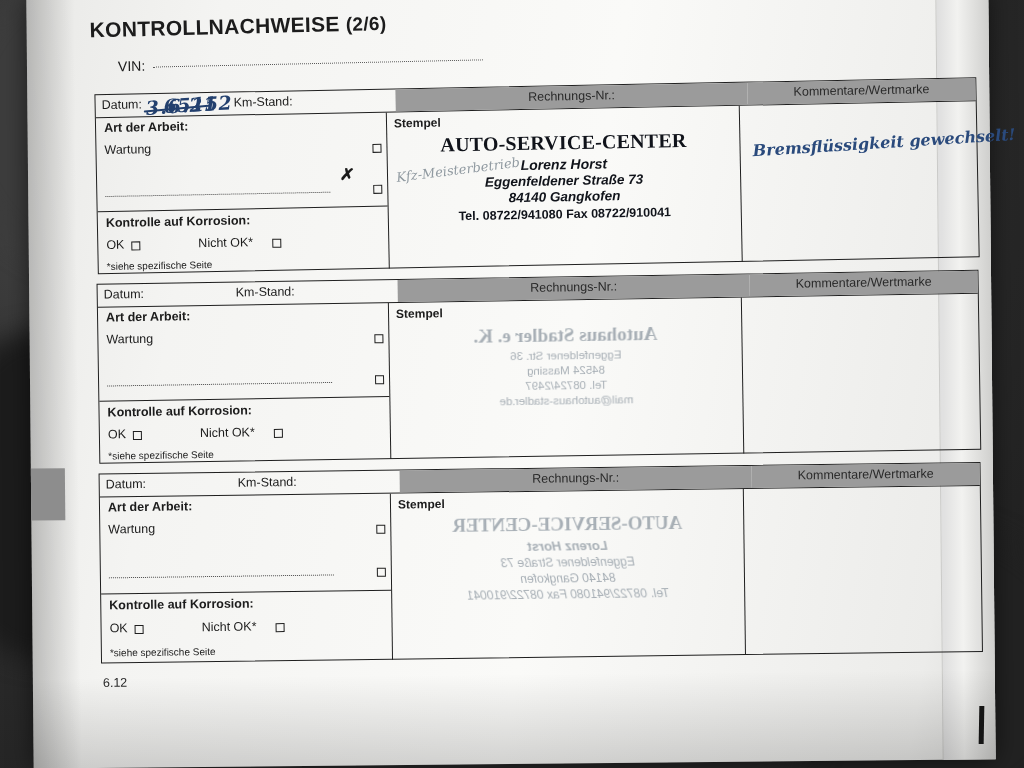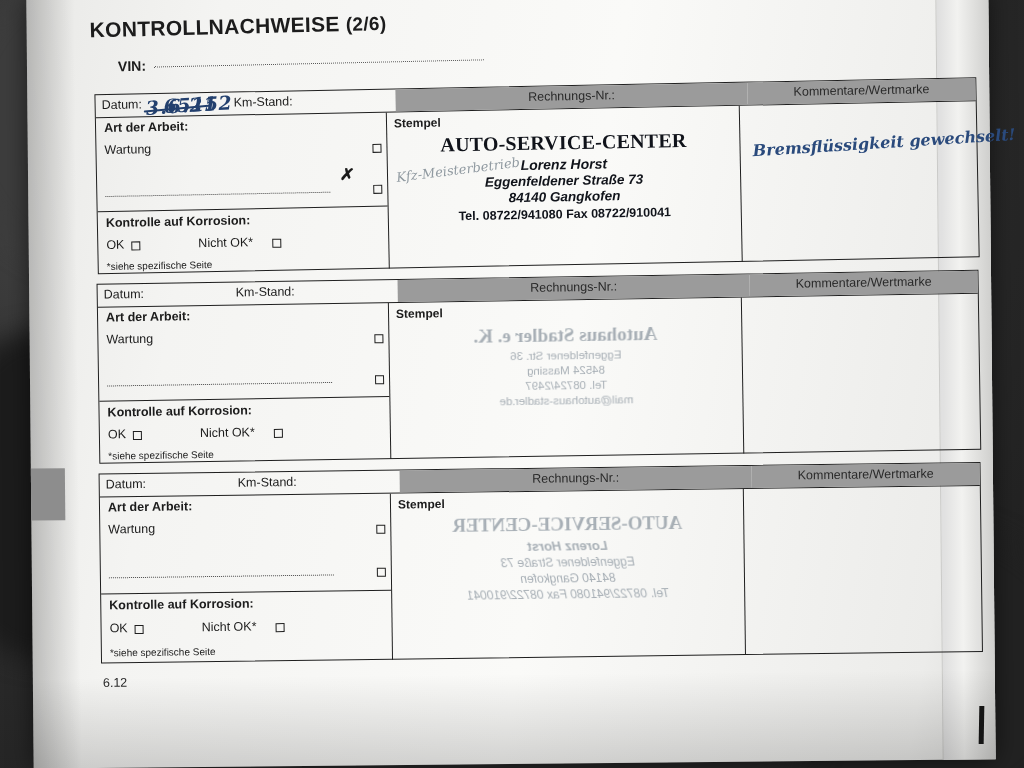--- a/index.html
+++ b/index.html
@@ -102,21 +102,21 @@
   #doc-title .seq { font-weight: bold; font-size: 19px; }
 
   #vin-row {
     position: absolute;
     left: 53px;
     top: 52px;
     width: 420px;
     font-size: 14px;
     transform: rotate(-0.7deg);
   }
-  #vin-row .label { font-weight: bold; text-align: center; }
+  #vin-row .label { font-weight: normal; text-align: center; }
   #vin-row .dots {
     display: inline-block;
     width: 330px;
     border-bottom: 1px dotted #5a5a5a;
     margin-left: 4px;
     transform: translateY(-3px);
   }
 
   .entry-block {
     position: absolute;

